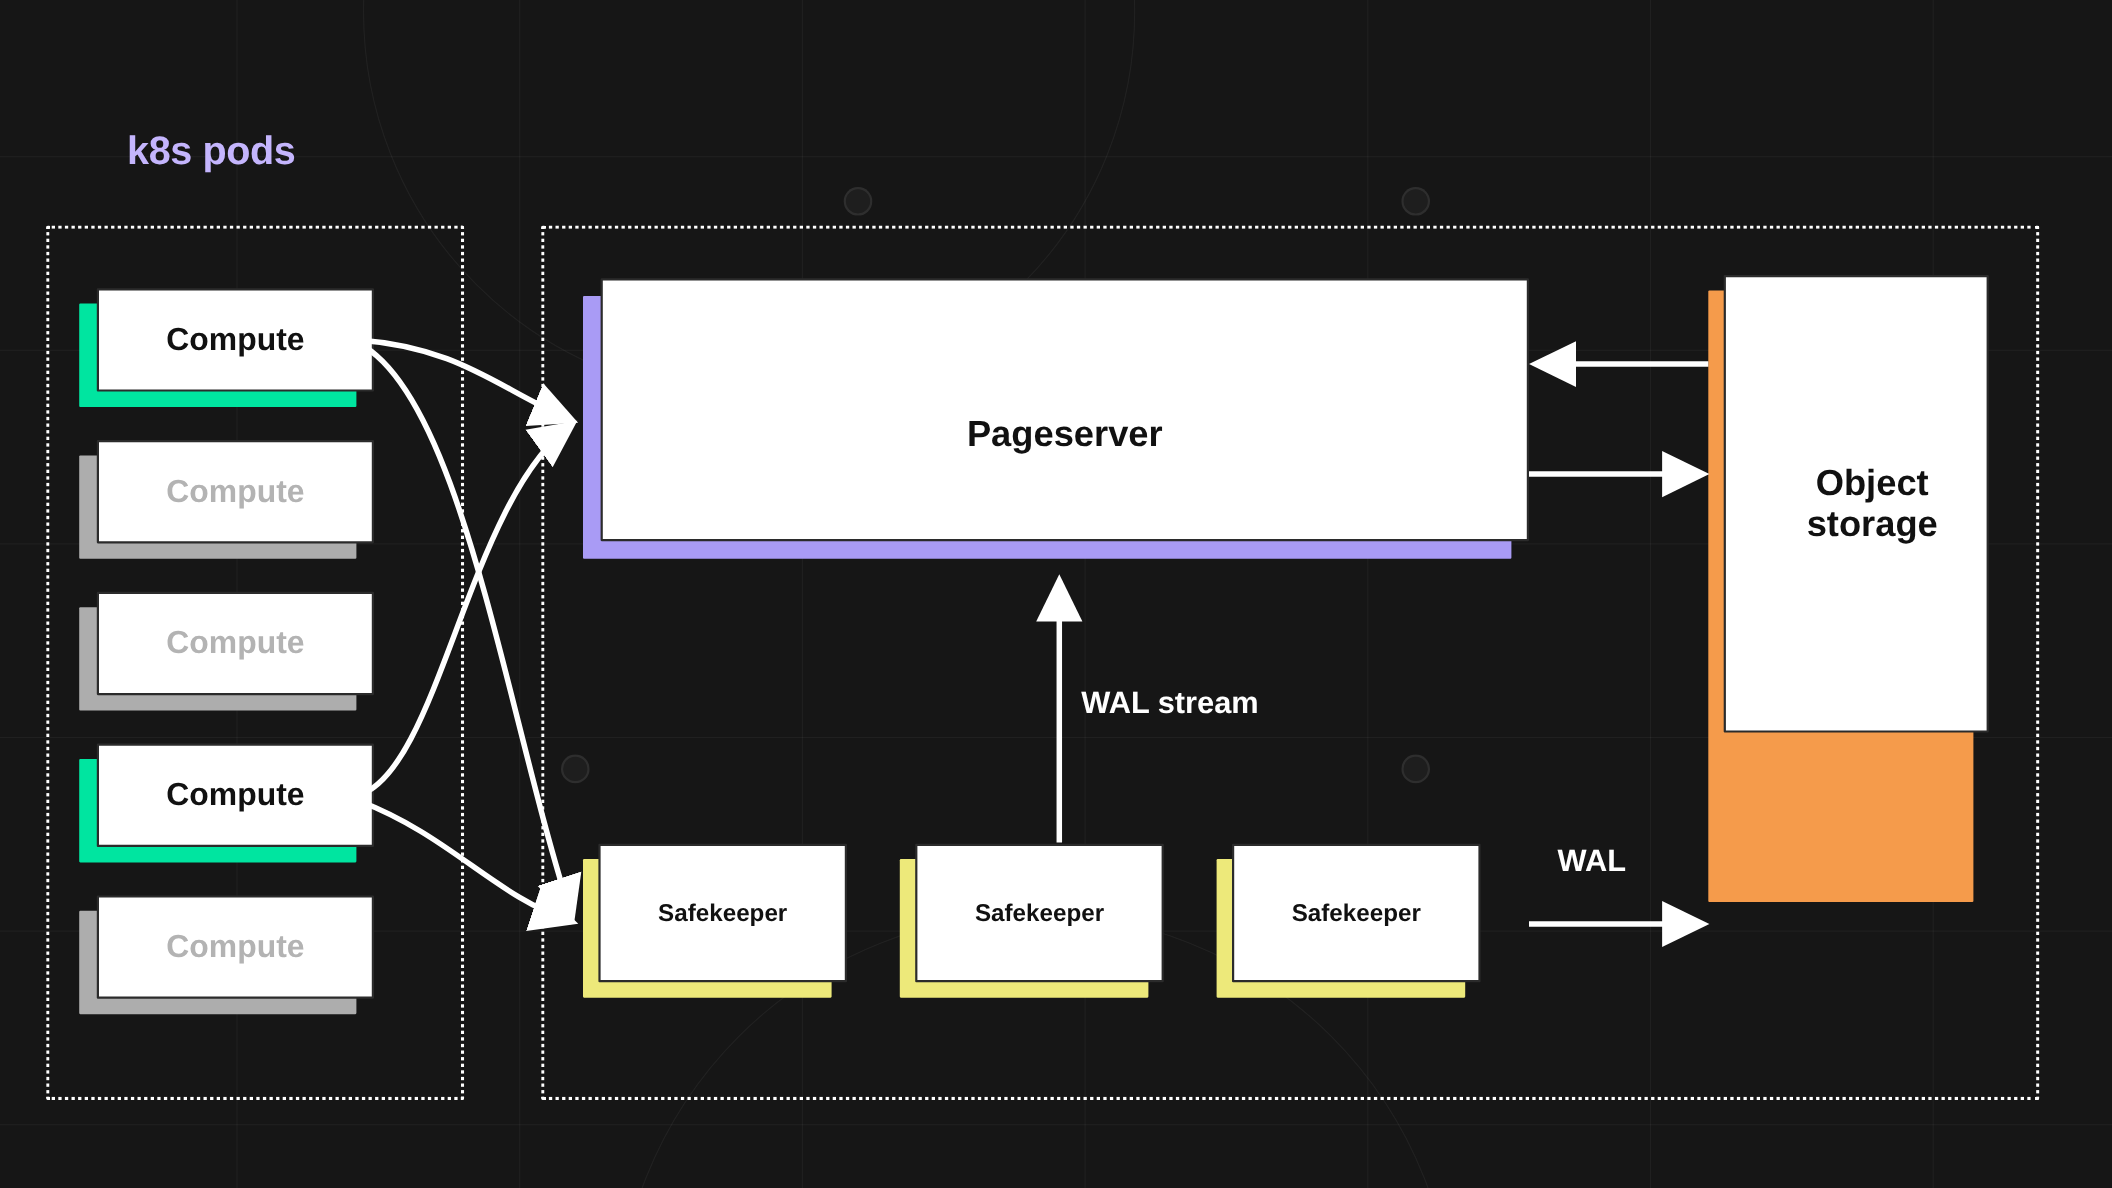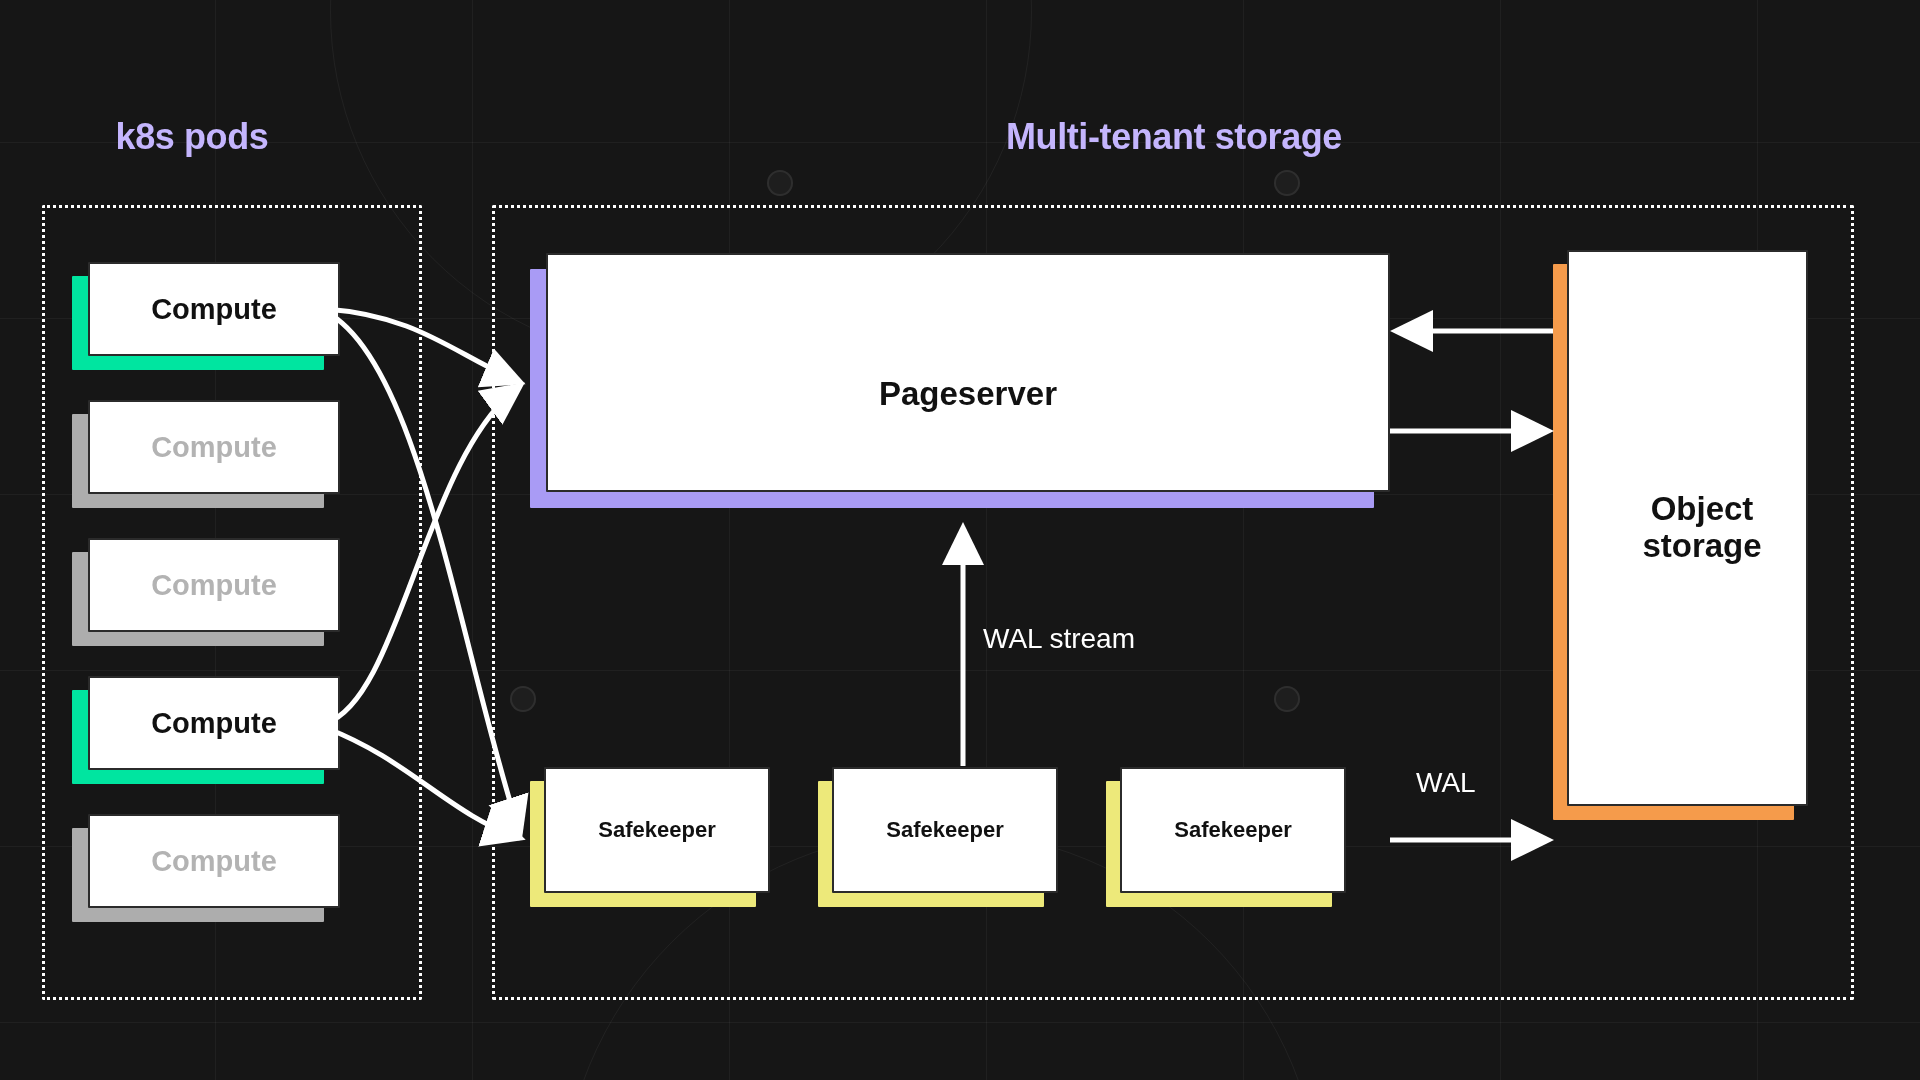--- a/index.html
+++ b/index.html
@@ -98,28 +98,28 @@
 
   
   .safekeeper{width:240px;height:140px;}
   .safekeeper .shadow{left:0;top:14px;width:226px;height:126px;}
   .safekeeper .face{left:14px;top:0;width:226px;height:126px;}
   .safekeeper .label{font-size:22px;}
 
   
   .objstore{width:255px;height:570px;}
   .objstore .shadow{left:0;top:14px;width:241px;height:556px;}
-  .objstore .face{left:14px;top:0;width:241px;height:556px;padding-left:29px;}
+  .objstore .face{left:14px;top:0;width:241px;height:416px;padding-left:29px;}
   .objstore .label{font-size:33px;}
 
   
   .edge-label{
     position:absolute;
     color:#ffffff;
-    font-weight:normal;
+    font-weight:bold;
     font-size:28px;
     white-space:nowrap;
     text-align:center;
   }
 
   svg.wires{position:absolute;inset:0;width:1920px;height:1080px;pointer-events:none;}
 </style>
 </head>
 <body>
 
@@ -127,21 +127,20 @@
 
   <div class="bg-grid"></div>
   <div class="bg-dot" style="left:780px;top:183px;"></div>
   <div class="bg-dot" style="left:1287px;top:183px;"></div>
   <div class="bg-dot" style="left:523px;top:699px;"></div>
   <div class="bg-dot" style="left:1287px;top:699px;"></div>
   <div class="bg-arc" style="left:330px;top:-340px;width:700px;height:700px;"></div>
   <div class="bg-arc" style="left:560px;top:830px;width:760px;height:760px;"></div>
 
   <div class="section-title" style="left:42px;top:116px;width:300px;">k8s pods</div>
-  <div class="section-title" style="left:494px;top:116px;width:1360px;">Multi-tenant storage</div>
 
   <div class="group-box" style="left:42px;top:205px;width:380px;height:795px;"></div>
   <div class="group-box" style="left:492px;top:205px;width:1362px;height:795px;"></div>
 
   <div class="node compute" style="left:72px;top:262px;">
     <div class="shadow" style="background:#00E5A0;"></div>
     <div class="face">
       <span class="label">Compute</span>
     </div>
   </div>

